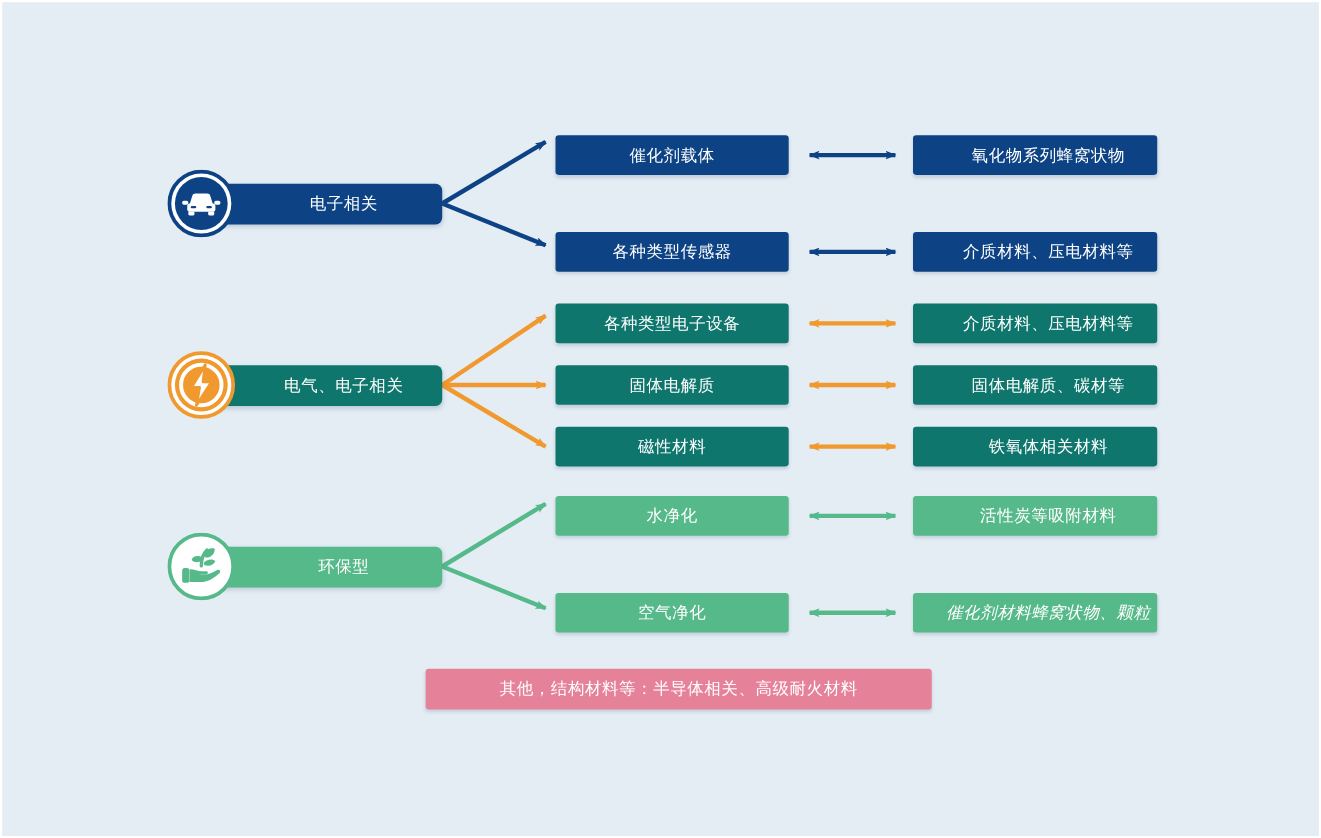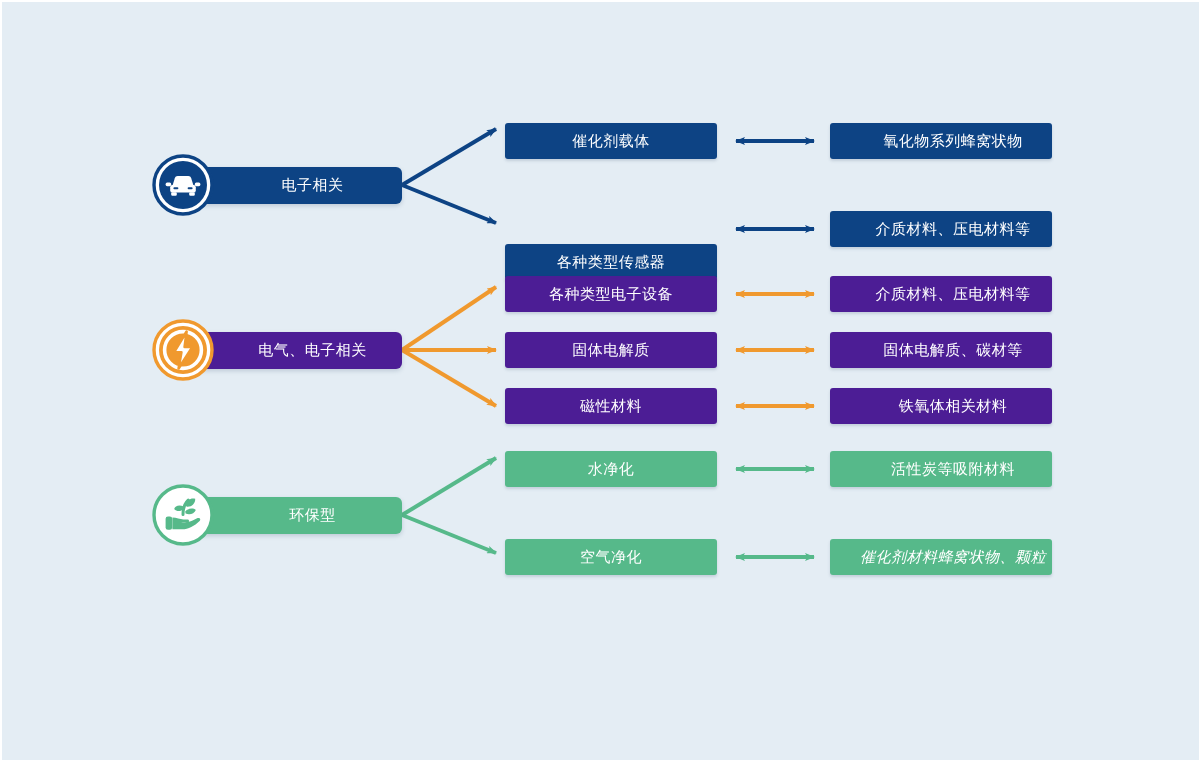--- a/index.html
+++ b/index.html
@@ -62,21 +62,21 @@
     left: 385px;
     top: 606px;
     width: 460px;
     height: 37px;
     font-size: 15px;
     border-radius: 3px;
   }
 
   
   .c-blue   { background: #0d4384; }
-  .c-orange { background: #4c1d95; }
+  .c-orange { background: #0f766e; }
   .c-green  { background: #56b98a; }
   .c-pink   { background: #e58199; }
 
   
   .icon-badge {
     position: absolute;
     width: 62px;
     height: 62px;
     border-radius: 50%;
     z-index: 4;
@@ -167,21 +167,21 @@
     </svg>
   </div>
 
   <div class="node mid-box c-blue" style="top:121px;">
     <span>催化剂载体</span>
   </div>
   <div class="node right-box c-blue" style="top:121px;">
     <span>氧化物系列蜂窝状物</span>
   </div>
 
-  <div class="node mid-box c-blue" style="top:209px;margin-top:33px;">
+  <div class="node mid-box c-blue" style="top:209px;">
     <span>各种类型传感器</span>
   </div>
   <div class="node right-box c-blue" style="top:209px;">
     <span>介质材料、压电材料等</span>
   </div>
 
   <div class="node trunk c-orange" style="left:185px; top:330px; width:215px; height:37px;">
     <span class="trunk-label">电气、电子相关</span>
   </div>
   <div class="icon-badge" style="left:150px; top:317px;">
@@ -243,14 +243,17 @@
     <span>活性炭等吸附材料</span>
   </div>
 
   <div class="node mid-box c-green" style="top:537px;">
     <span>空气净化</span>
   </div>
   <div class="node right-box c-green" style="top:537px;font-style:italic;">
     <span>催化剂材料蜂窝状物、颗粒</span>
   </div>
 
+  <div class="node footer-box c-pink">
+    <span>其他，结构材料等：半导体相关、高级耐火材料</span>
+  </div>
 
 </div>
 
 </body></html>

